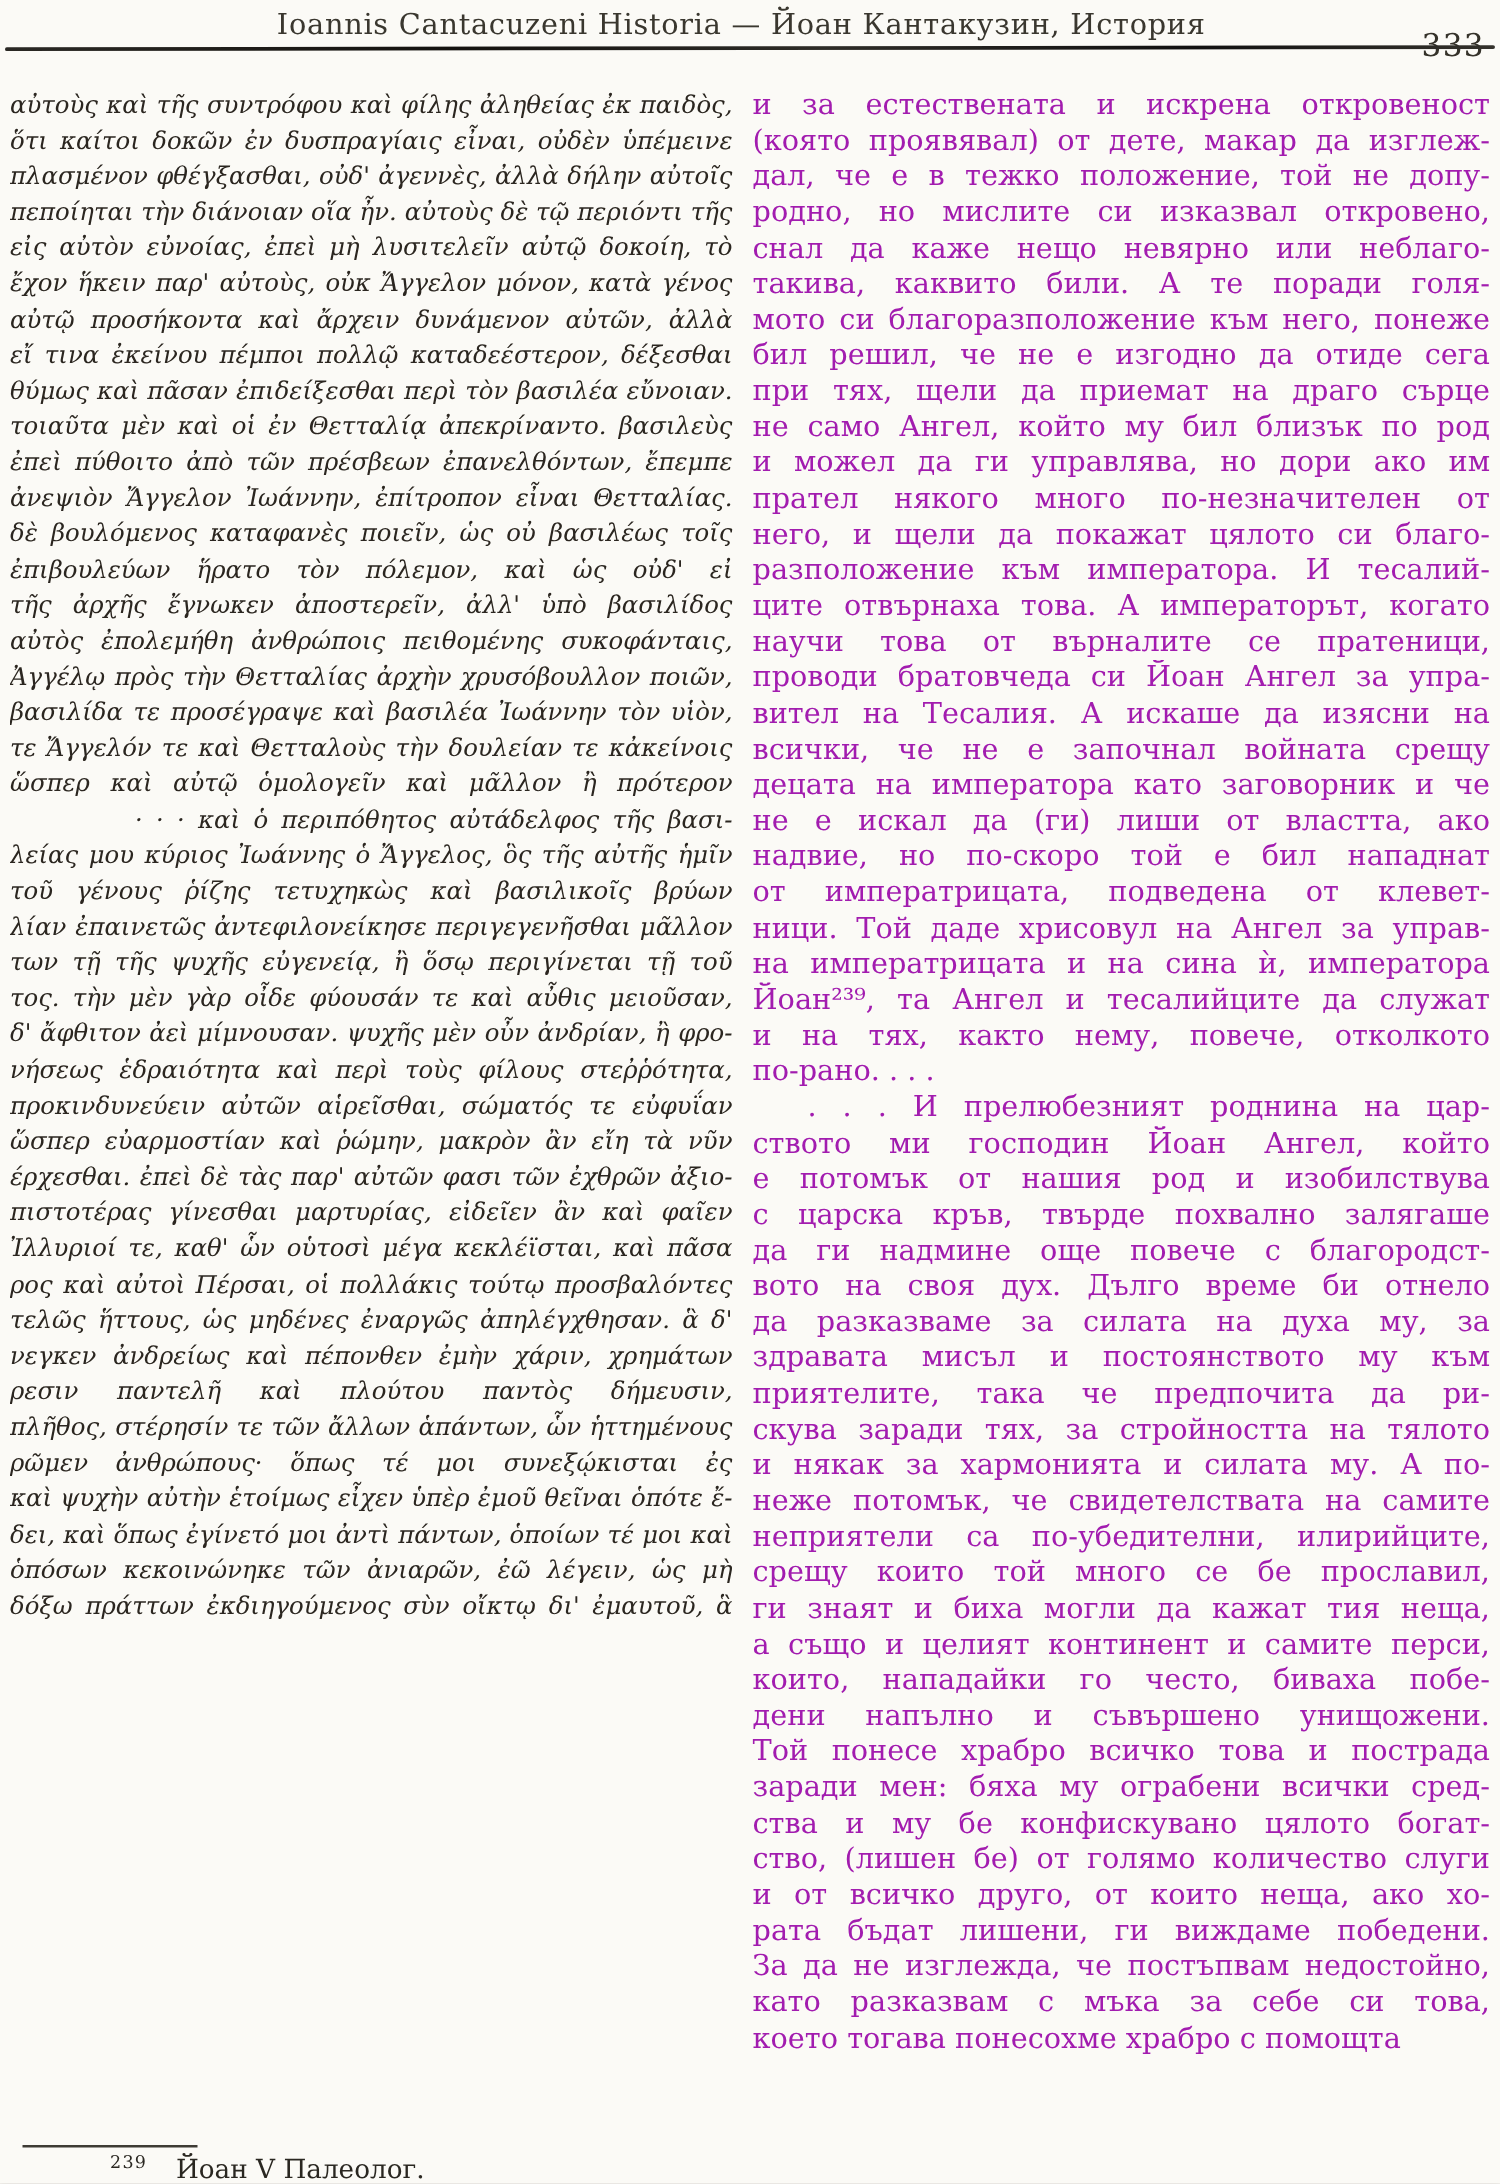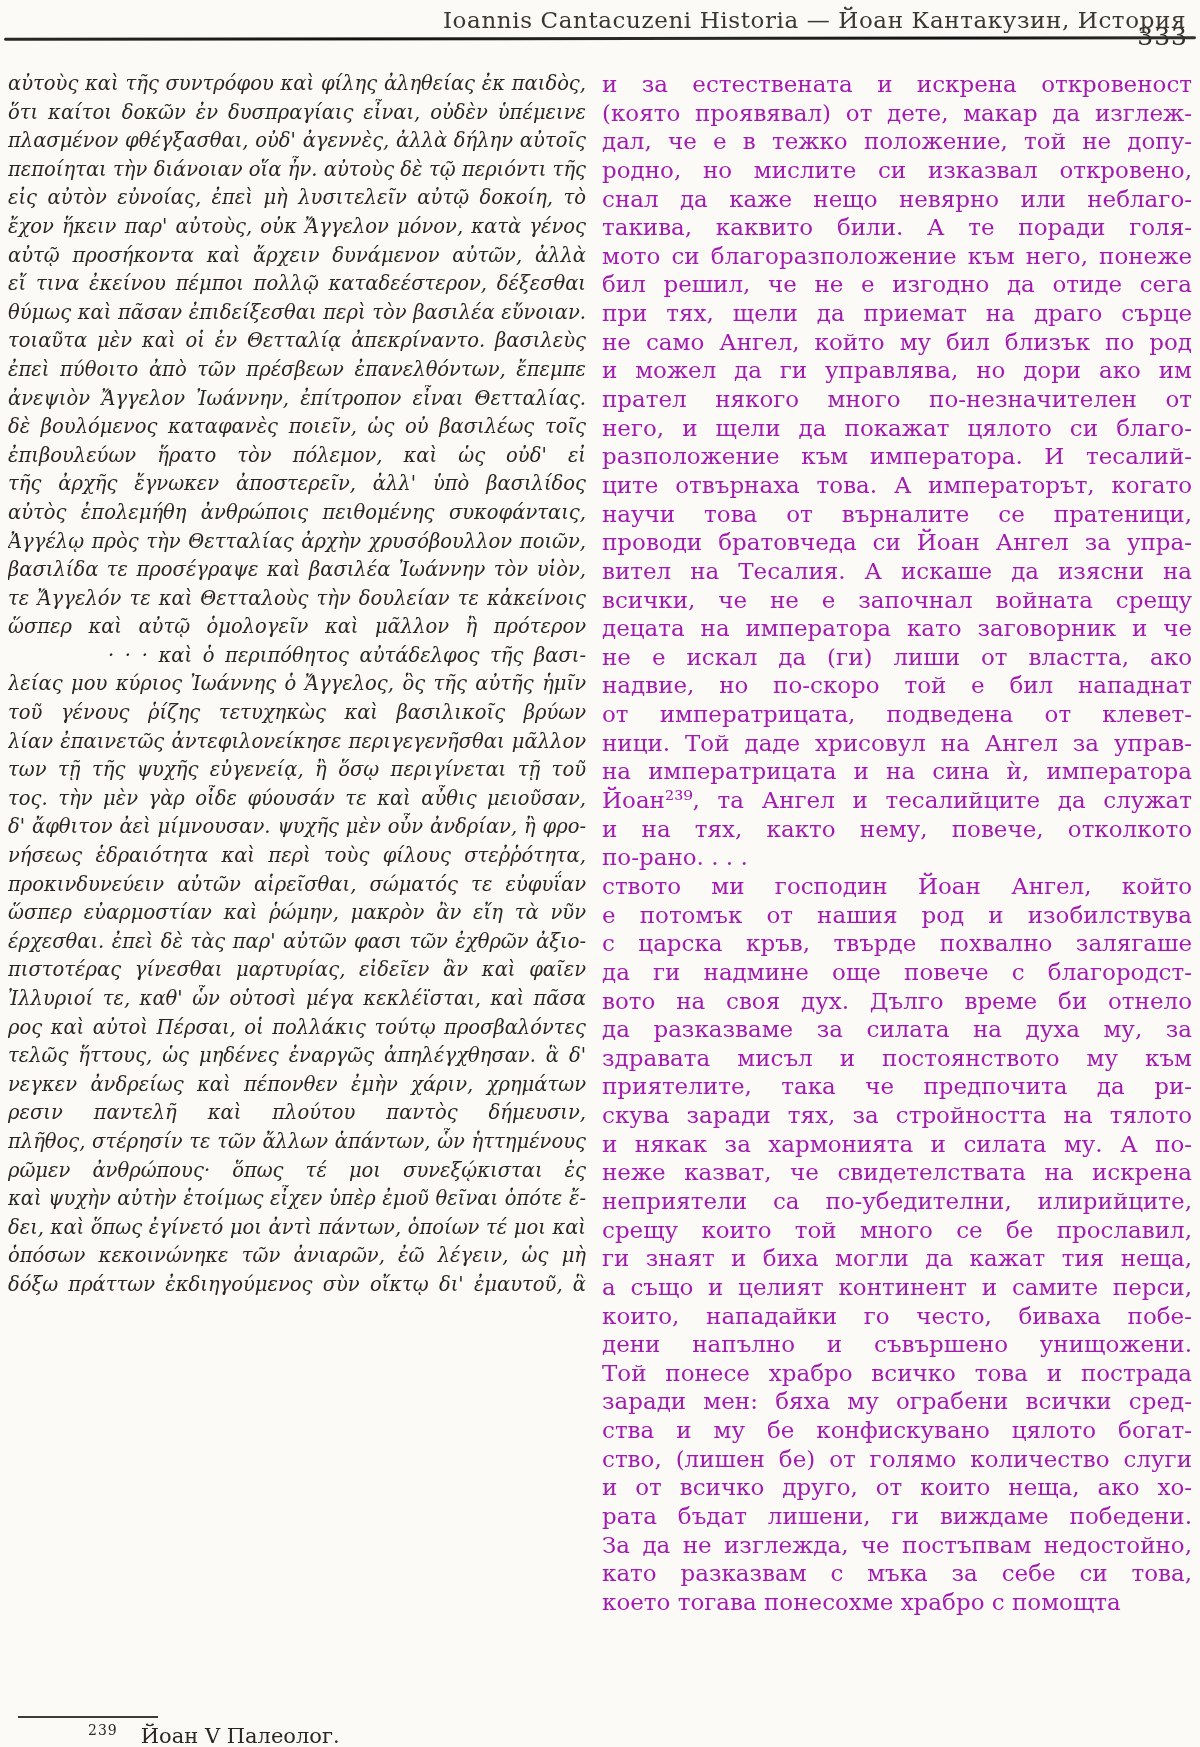--- a/index.html
+++ b/index.html
@@ -6,21 +6,21 @@
   .page{
     position:relative;
     width:1200px;height:1747px;
     background:#fbfaf6;
     overflow:hidden;
     font-family:"Liberation Serif", serif;
     box-shadow:0 0 6px rgba(0,0,0,.25);
   }
   .header-title{
     position:absolute;top:7px;left:0;width:1186px;
-    text-align:right;
+    text-align:center;
     font-size:23px;color:#3a372f;letter-spacing:.6px;
     font-family:"DejaVu Serif", serif;
   }
   .page-number{
     position:absolute;top:6px;right:12px;
     font-size:25px;color:#35322a;letter-spacing:1px;
     font-family:"DejaVu Serif", serif;
     margin-top:16px;
   }
   .header-rule{
@@ -213,20 +213,21 @@
 
 
       <div class="line">на императрицата и на сина ѝ, императора</div>
 
       <div class="line">Йоан²³⁹, та Ангел и тесалийците да служат</div>
 
       <div class="line">и на тях, както нему, повече, отколкото</div>
 
       <div class="line p-end">по-рано. . . .</div>
 
+      <div class="line indent">. . . И прелюбезният роднина на цар-</div>
 
       <div class="line">ството ми господин Йоан Ангел, който</div>
 
       <div class="line">е потомък от нашия род и изобилствува</div>
 
       <div class="line">с царска кръв, твърде похвално залягаше</div>
 
 
       <div class="line">да ги надмине още повече с благородст-</div>
 
@@ -235,21 +236,21 @@
       <div class="line">да разказваме за силата на духа му, за</div>
 
       <div class="line">здравата мисъл и постоянството му към</div>
 
       <div class="line">приятелите, така че предпочита да ри-</div>
 
       <div class="line">скува заради тях, за стройността на тялото</div>
 
       <div class="line">и някак за хармонията и силата му. А по-</div>
 
-      <div class="line">неже казват, че свидетелствата на искрена</div>
+      <div class="line">неже потомък, че свидетелствата на самите</div>
 
       <div class="line">неприятели са по-убедителни, илирийците,</div>
 
       <div class="line">срещу които той много се бе прославил,</div>
 
       <div class="line">ги знаят и биха могли да кажат тия неща,</div>
 
       <div class="line">а също и целият континент и самите перси,</div>
 
       <div class="line">които, нападайки го често, биваха побе-</div>

